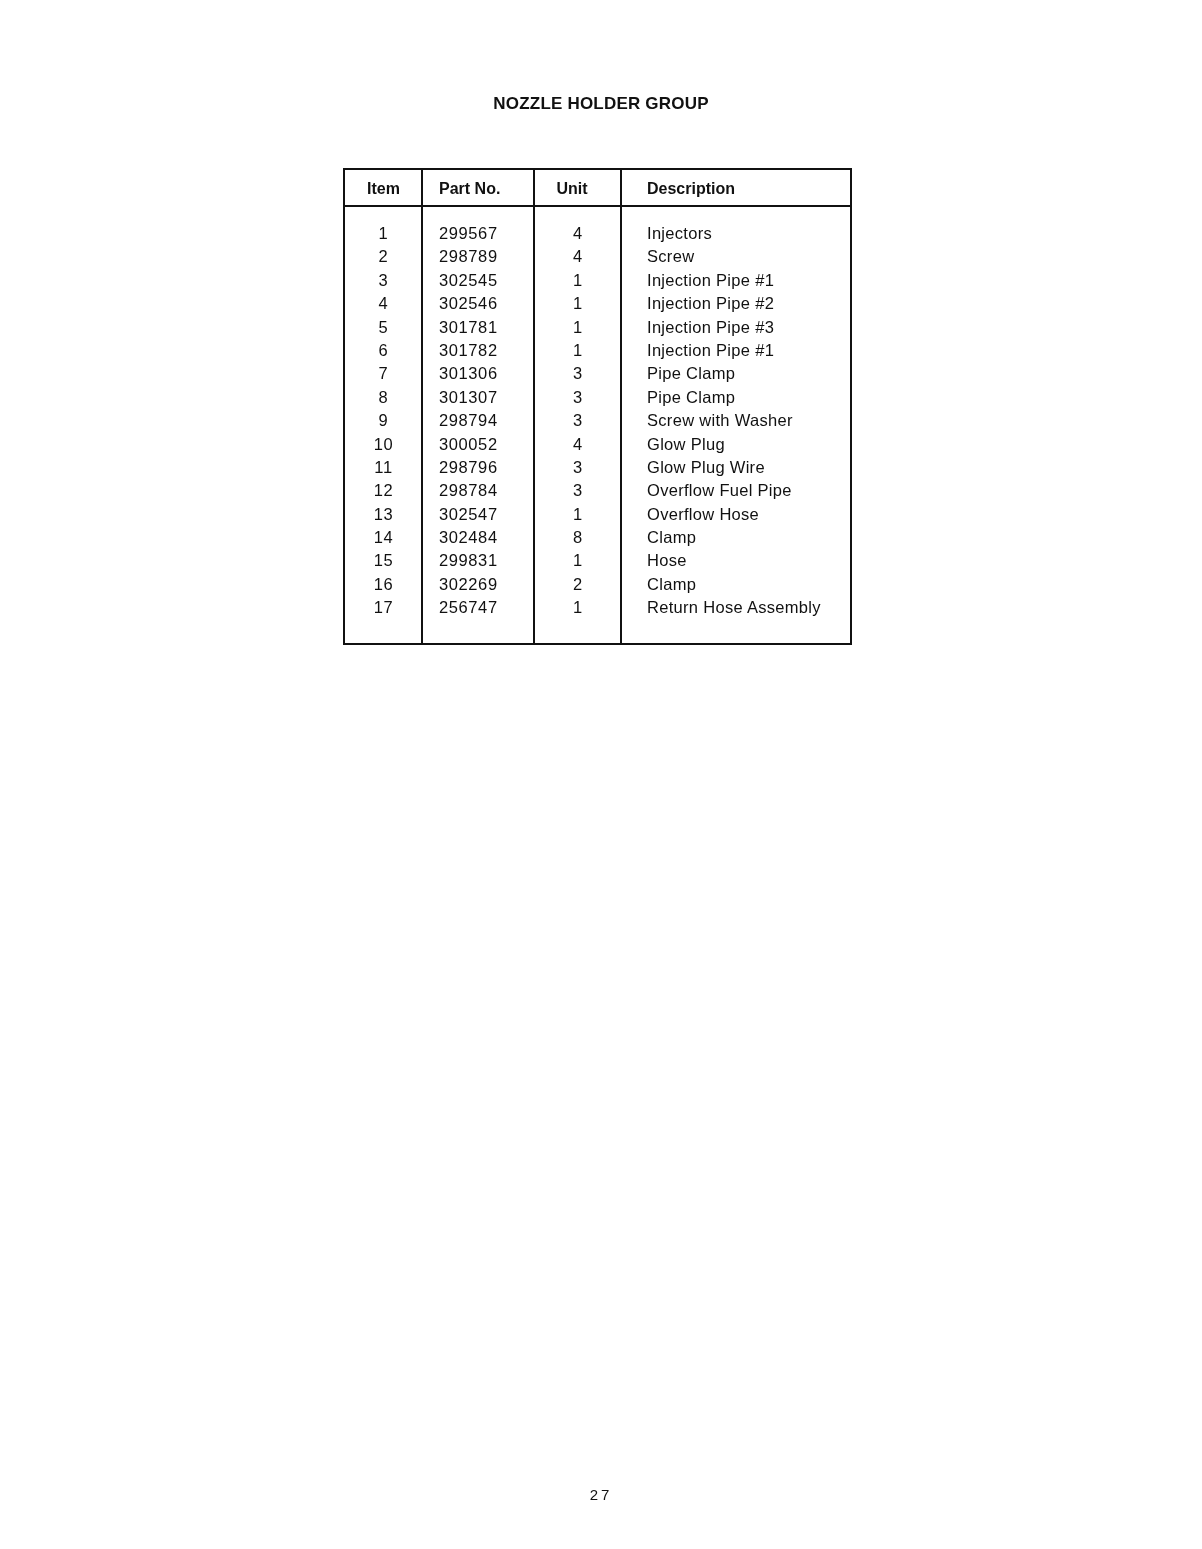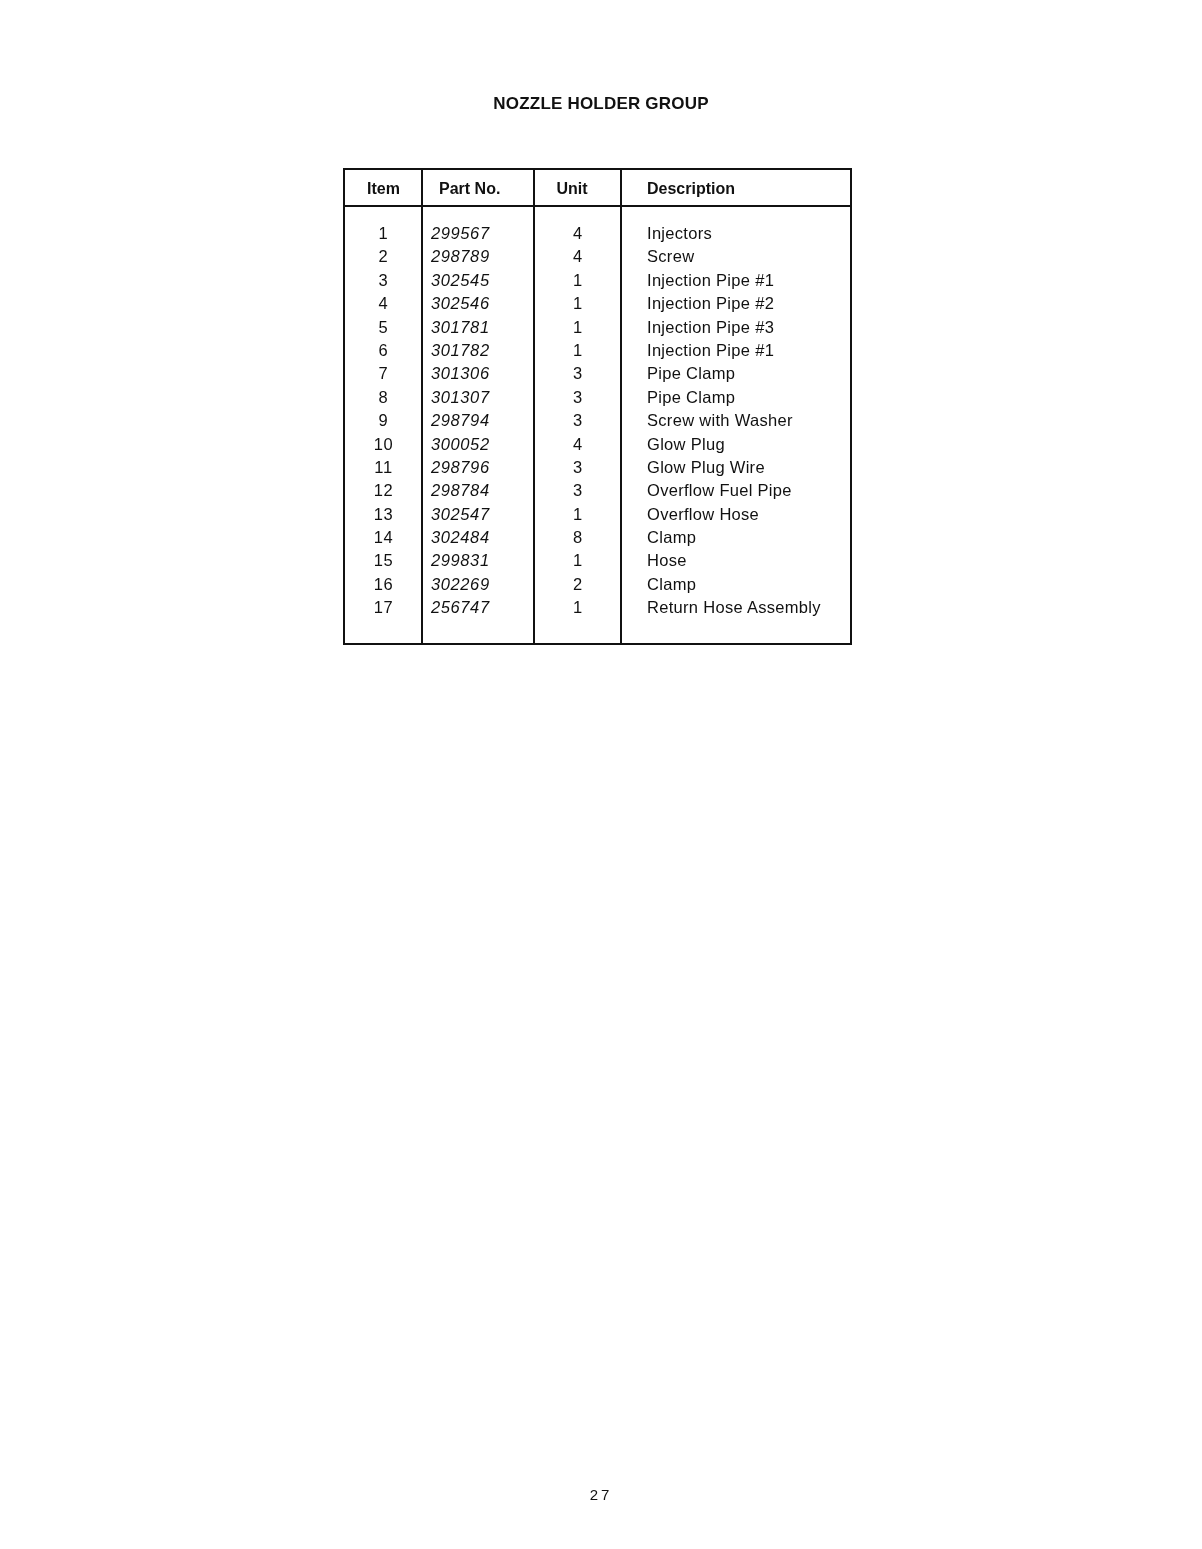--- a/index.html
+++ b/index.html
@@ -73,21 +73,21 @@
       height: 23.4px;
       font-size: 16.5px;
       letter-spacing: 0.6px;
     }
     .cell {
       position: absolute;
       top: 0;
       white-space: nowrap;
     }
     .c-item { left: 0; width: 77px; text-align: center; }
-    .c-part { left: 86px; font-style: italic; }
+    .c-part { left: 94px; }
     .c-unit { left: 189px; width: 88px; text-align: center; }
     .c-desc { left: 302px; letter-spacing: 0.3px; }
     .page-number {
       position: absolute;
       top: 1486px;
       left: 0;
       width: 1202px;
       text-align: center;
       font-size: 15px;
       letter-spacing: 3px;

